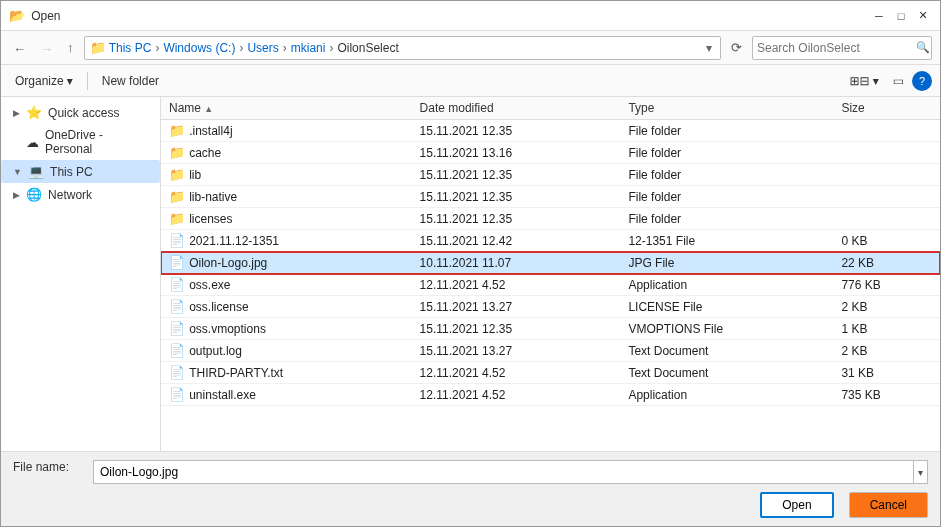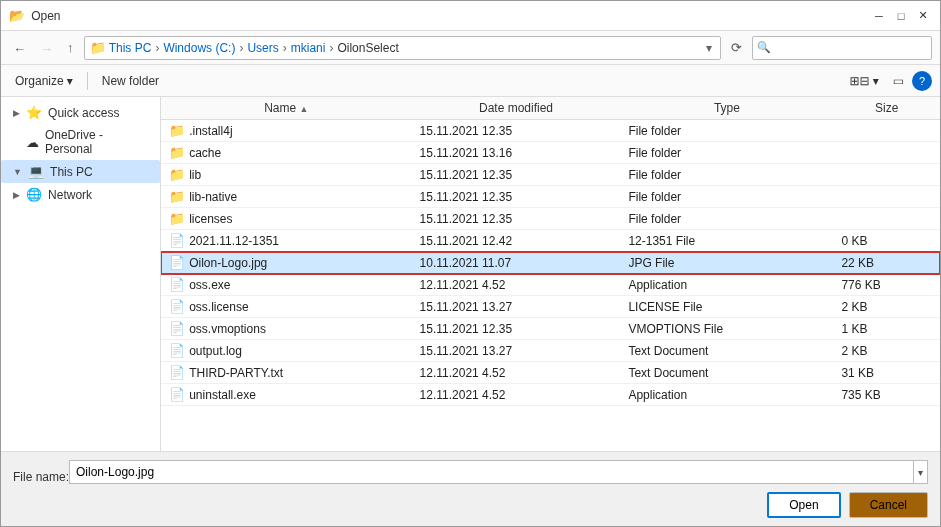--- a/index.html
+++ b/index.html
@@ -199,21 +199,21 @@
     }
     .file-table {
       flex: 1;
       overflow-y: auto;
     }
     table {
       width: 100%;
       border-collapse: collapse;
     }
     thead th {
-      text-align: center;
+      text-align: left;
       font-size: 12px;
       color: #333;
       font-weight: 400;
       padding: 4px 8px;
       border-bottom: 1px solid #ddd;
       background: #fafafa;
       position: sticky;
       top: 0;
       cursor: pointer;
     }
@@ -239,22 +239,22 @@
     .bottom-bar {
       border-top: 1px solid #ddd;
       background: #f0f0f0;
       padding: 8px 12px;
       display: flex;
       flex-direction: column;
       gap: 8px;
     }
     .filename-row {
       display: flex;
-      align-items: flex-end;
-      gap: 0;
+      align-items: flex-start;
+      gap: 24px;
     }
     .filename-label {
       font-size: 12px;
       color: #333;
       white-space: nowrap;
     }
     .filename-input-wrap {
       flex: 1;
       display: flex;
       align-items: center;
@@ -290,23 +290,24 @@
       font-size: 12px;
       cursor: pointer;
       border-radius: 2px;
     }
     .open-btn {
       background: #fff;
       border: 2px solid #0078d4;
       color: #000;
     }
     .cancel-btn {
-      background: #a16207;
+      background: #f97316;
       border: 1px solid #bbb;
       color: #000;
+      margin-left: 7px;
     }
     .sort-arrow { font-size: 9px; color: #666; }
   </style>
 </head>
 <body>
 
 <div class="dialog">
 
   <div class="title-bar">
     <div class="title-bar-left">
@@ -332,20 +333,21 @@
       <span class="breadcrumb-sep">›</span>
       <span class="breadcrumb-item">Users</span>
       <span class="breadcrumb-sep">›</span>
       <span class="breadcrumb-item">mkiani</span>
       <span class="breadcrumb-sep">›</span>
       <span class="breadcrumb-current">OilonSelect</span>
       <span class="breadcrumb-sep" style="margin-left:auto;">▾</span>
     </div>
     <button class="refresh-btn">⟳</button>
     <div class="search-box">
+      <input type="text" placeholder="Search OilonSelect" style="">
       <span class="search-icon-small">🔍</span>
     </div>
   </div>
 
   <div class="toolbar">
     <button class="toolbar-btn">
       <span>Organize</span>
       <span>▾</span>
     </button>
     <div class="toolbar-divider"></div>

